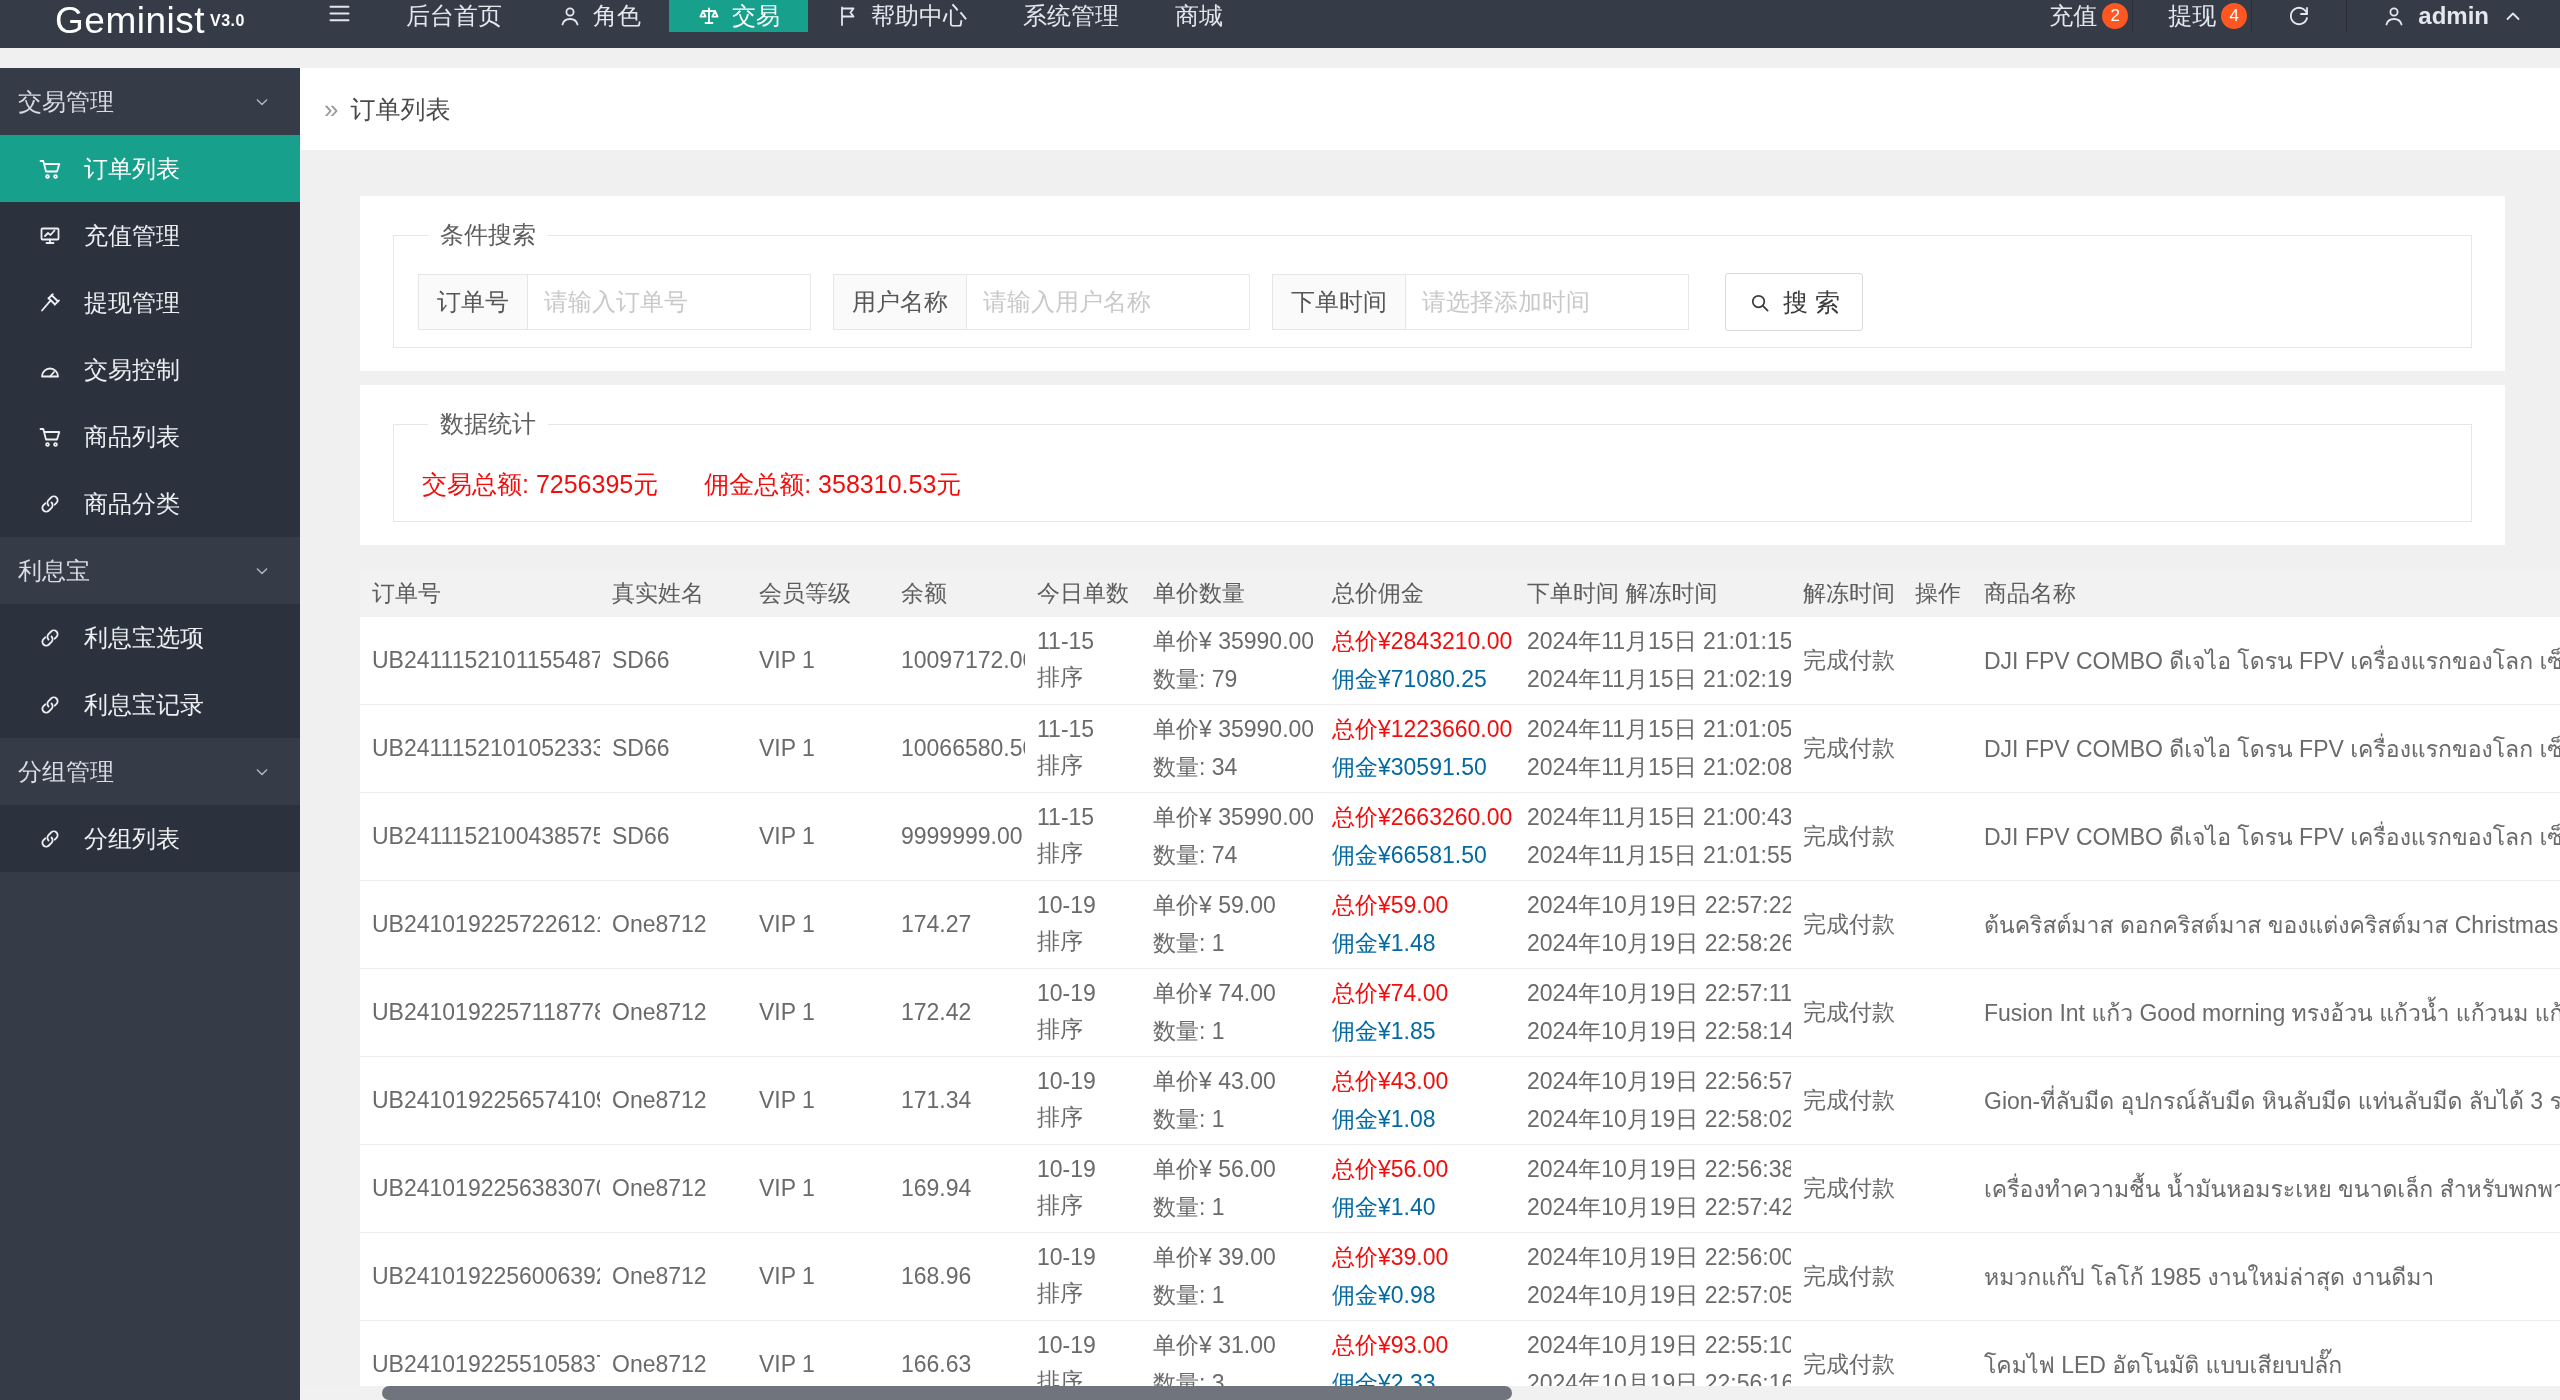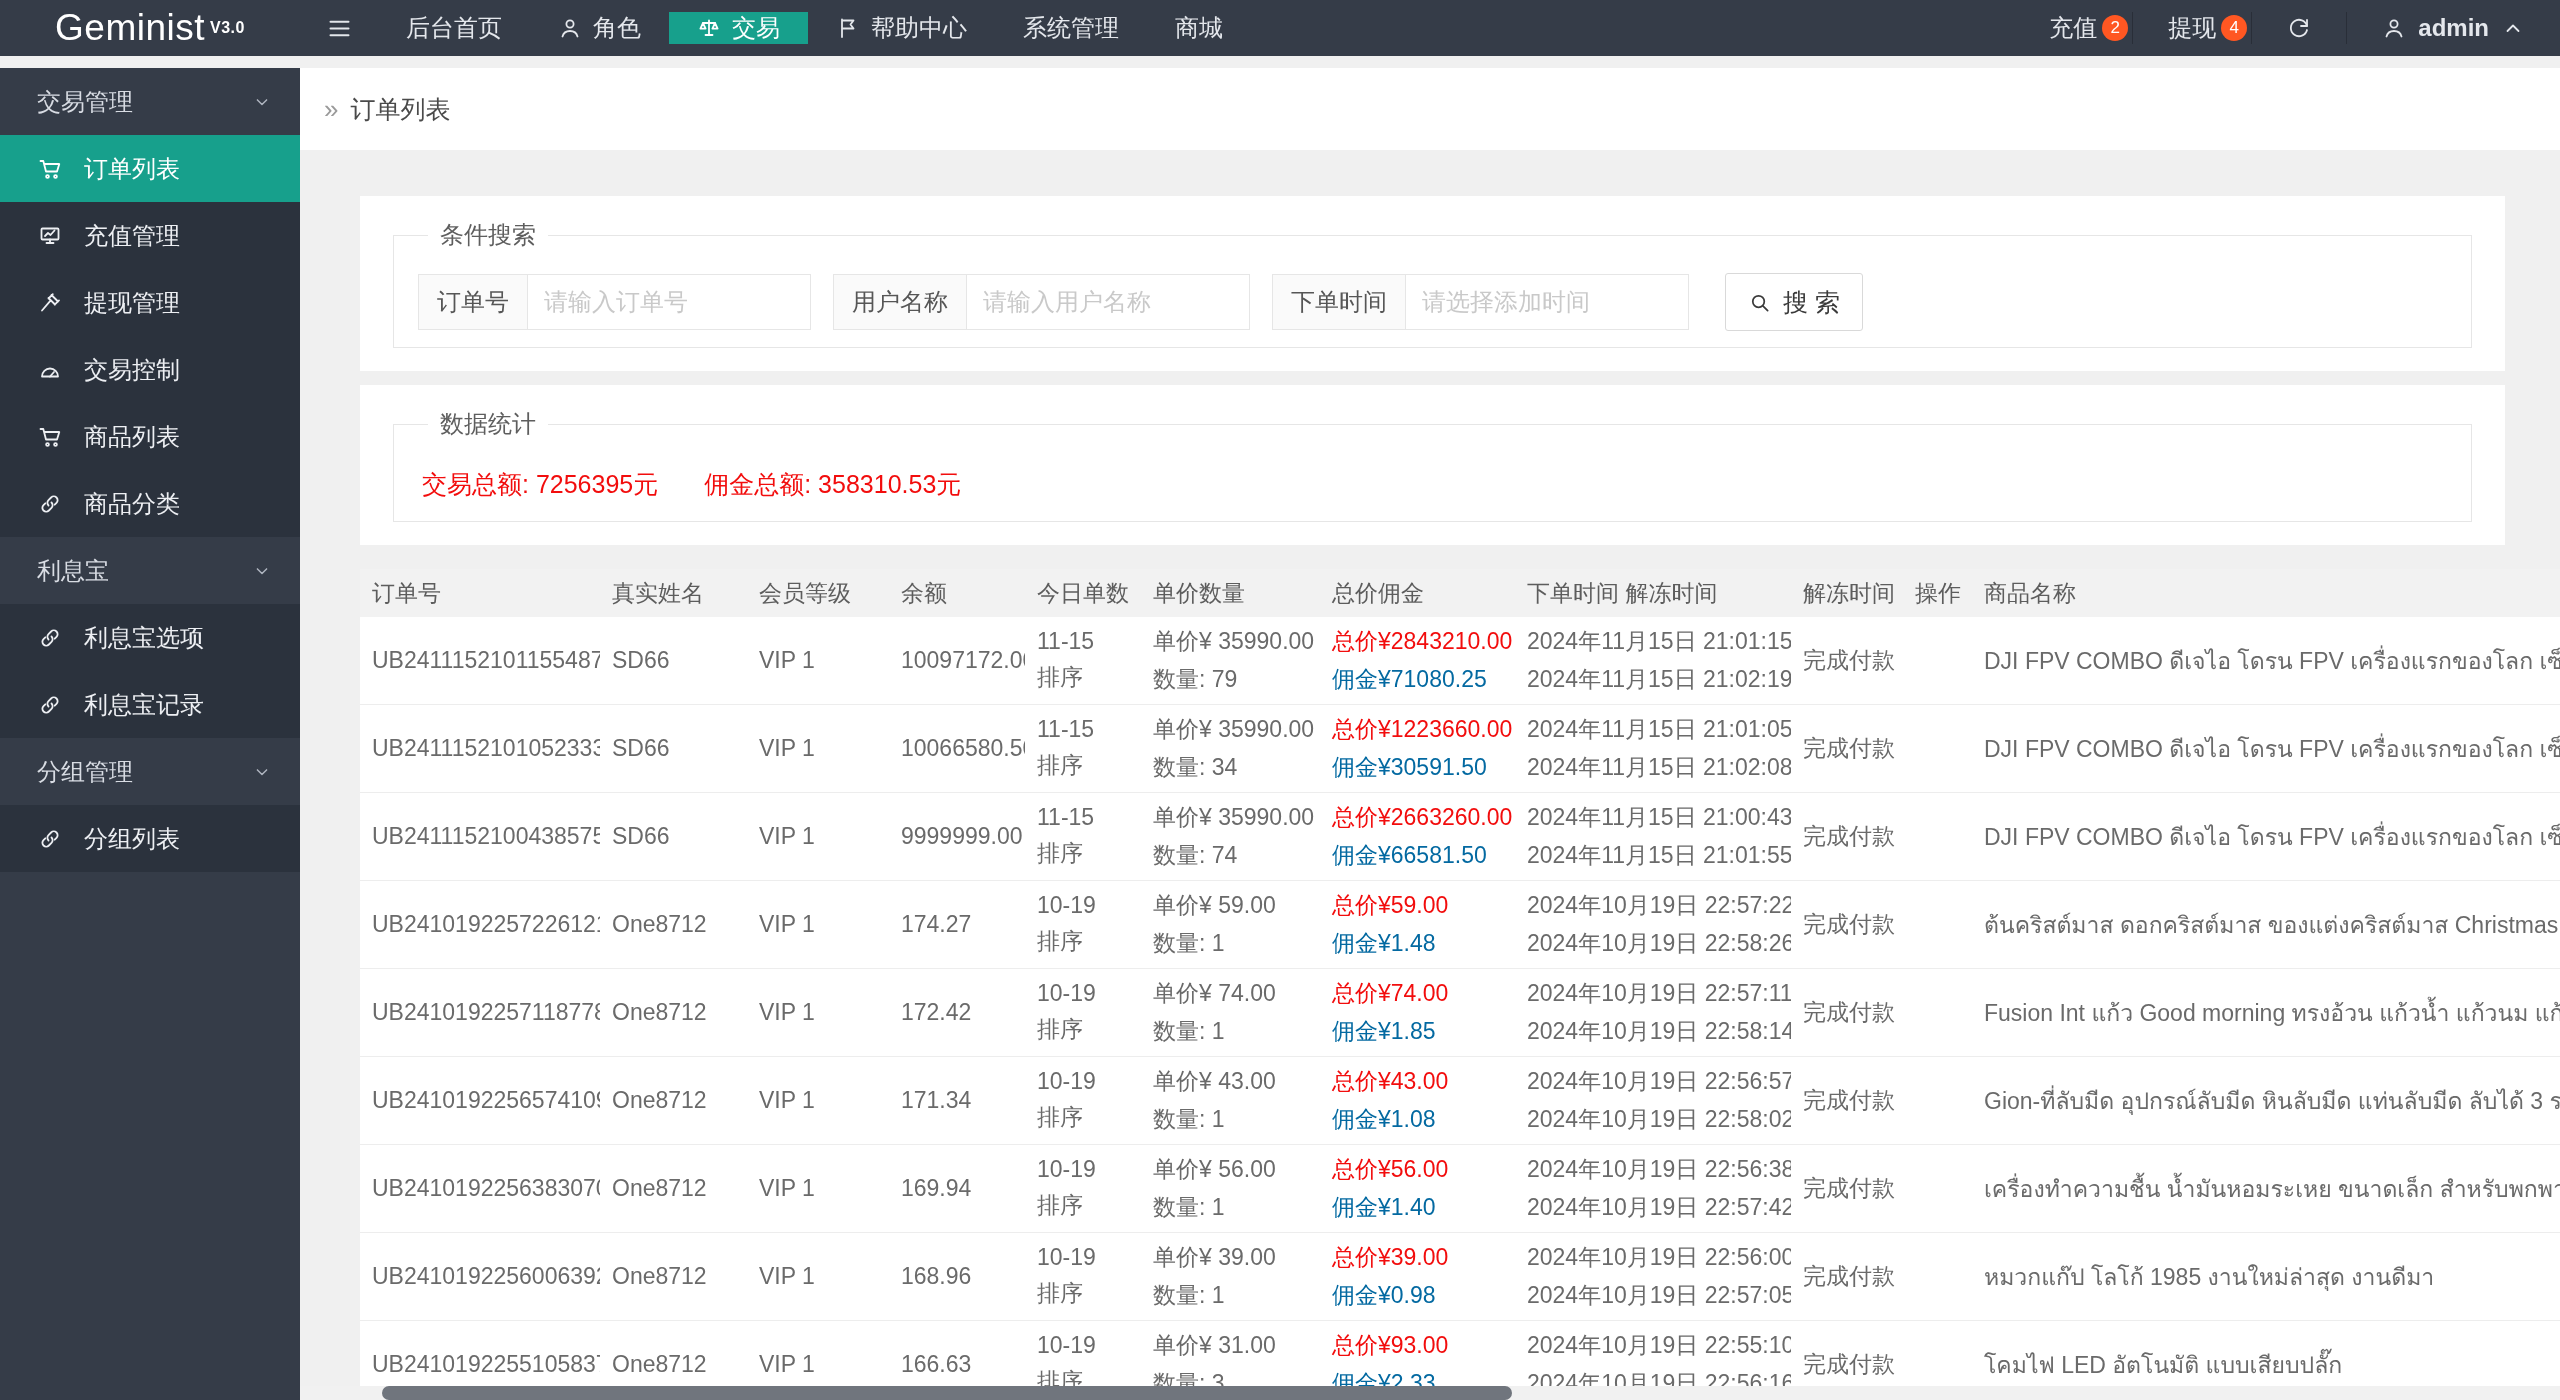--- a/index.html
+++ b/index.html
@@ -4,36 +4,36 @@
 <style>
   html,body{margin:0;padding:0}
   body{
     width:2560px;height:1400px;overflow:hidden;position:relative;
     background:#f0f0f0;
     font-family:"Liberation Sans","DejaVu Sans",sans-serif;
     -webkit-font-smoothing:antialiased;
   }
   .ic{width:24px;height:24px;flex:none;display:block}
   
-  .topbar{position:absolute;top:0;left:0;right:0;height:56px;background:var(--topbar,#353c48);display:flex;align-items:center;z-index:20}
+  .topbar{position:absolute;top:0;left:0;right:0;height:48px;background:var(--topbar,#353c48);display:flex;align-items:flex-start;z-index:20}
   .logo{width:300px;display:flex;align-items:center;justify-content:center;color:#fff;font-size:37px;letter-spacing:.5px}
   .logo .ver{font-size:16px;vertical-align:super;margin-left:5px;font-weight:bold}
   .hamburger{width:78px;display:flex;align-items:center;justify-content:center;color:#e4e7ec;cursor:pointer}
   .hamburger .ic{width:27px;height:27px}
   .topnav{display:flex;align-items:stretch}
   .nav-item{display:flex;align-items:center;gap:11px;padding:0 28px;color:#e4e7ec;font-size:24px;cursor:pointer;white-space:nowrap}
   .nav-item.active{background:var(--accent,#17a08c);color:#fff}
   .top-right{margin-left:auto;display:flex;align-items:stretch}
   .tr-item{position:relative;display:flex;align-items:center;gap:12px;padding:0 35px;color:#e4e7ec;font-size:24px;border-left:1px solid rgba(0,0,0,.22);cursor:pointer;white-space:nowrap}
   .tr-item:first-child{border-left:none}
   .badge{position:absolute;top:3px;right:4px;min-width:26px;height:26px;border-radius:13px;background:var(--badge,#ff5722);color:#fff;font-size:17px;line-height:26px;text-align:center;padding:0 3px;box-sizing:border-box}
   .tr-user{font-weight:bold}
   
   .sidebar{position:absolute;top:68px;left:0;bottom:0;width:300px;background:#353c48;z-index:10}
-  .sgroup-h{height:67px;display:flex;align-items:center;padding:0 28px 0 37px;color:#d8dce3;font-size:24px;cursor:pointer}
+  .sgroup-h{height:67px;display:flex;align-items:center;padding:0 28px 0 18px;color:#d8dce3;font-size:24px;cursor:pointer}
   .sgroup-h .chev{margin-left:auto;color:#aeb4bf}
   .sgroup-h .chev .ic{width:20px;height:20px}
   .sub{background:#2b323d}
   .sitem{height:67px;display:flex;align-items:center;gap:22px;padding-left:38px;color:#edeff3;font-size:24px;cursor:pointer}
   .sitem.active{background:var(--accent,#17a08c);color:#fff}
   
   .main{position:absolute;left:300px;top:68px;right:0;bottom:0;overflow:hidden}
   .crumb{height:82px;background:#fff;display:flex;align-items:center;gap:12px;padding-left:24px;font-size:25px;color:#4a4a4a}
   .crumb .arr{color:#9a9a9a;font-size:26px}
   .content{padding:46px 0 0 60px}

